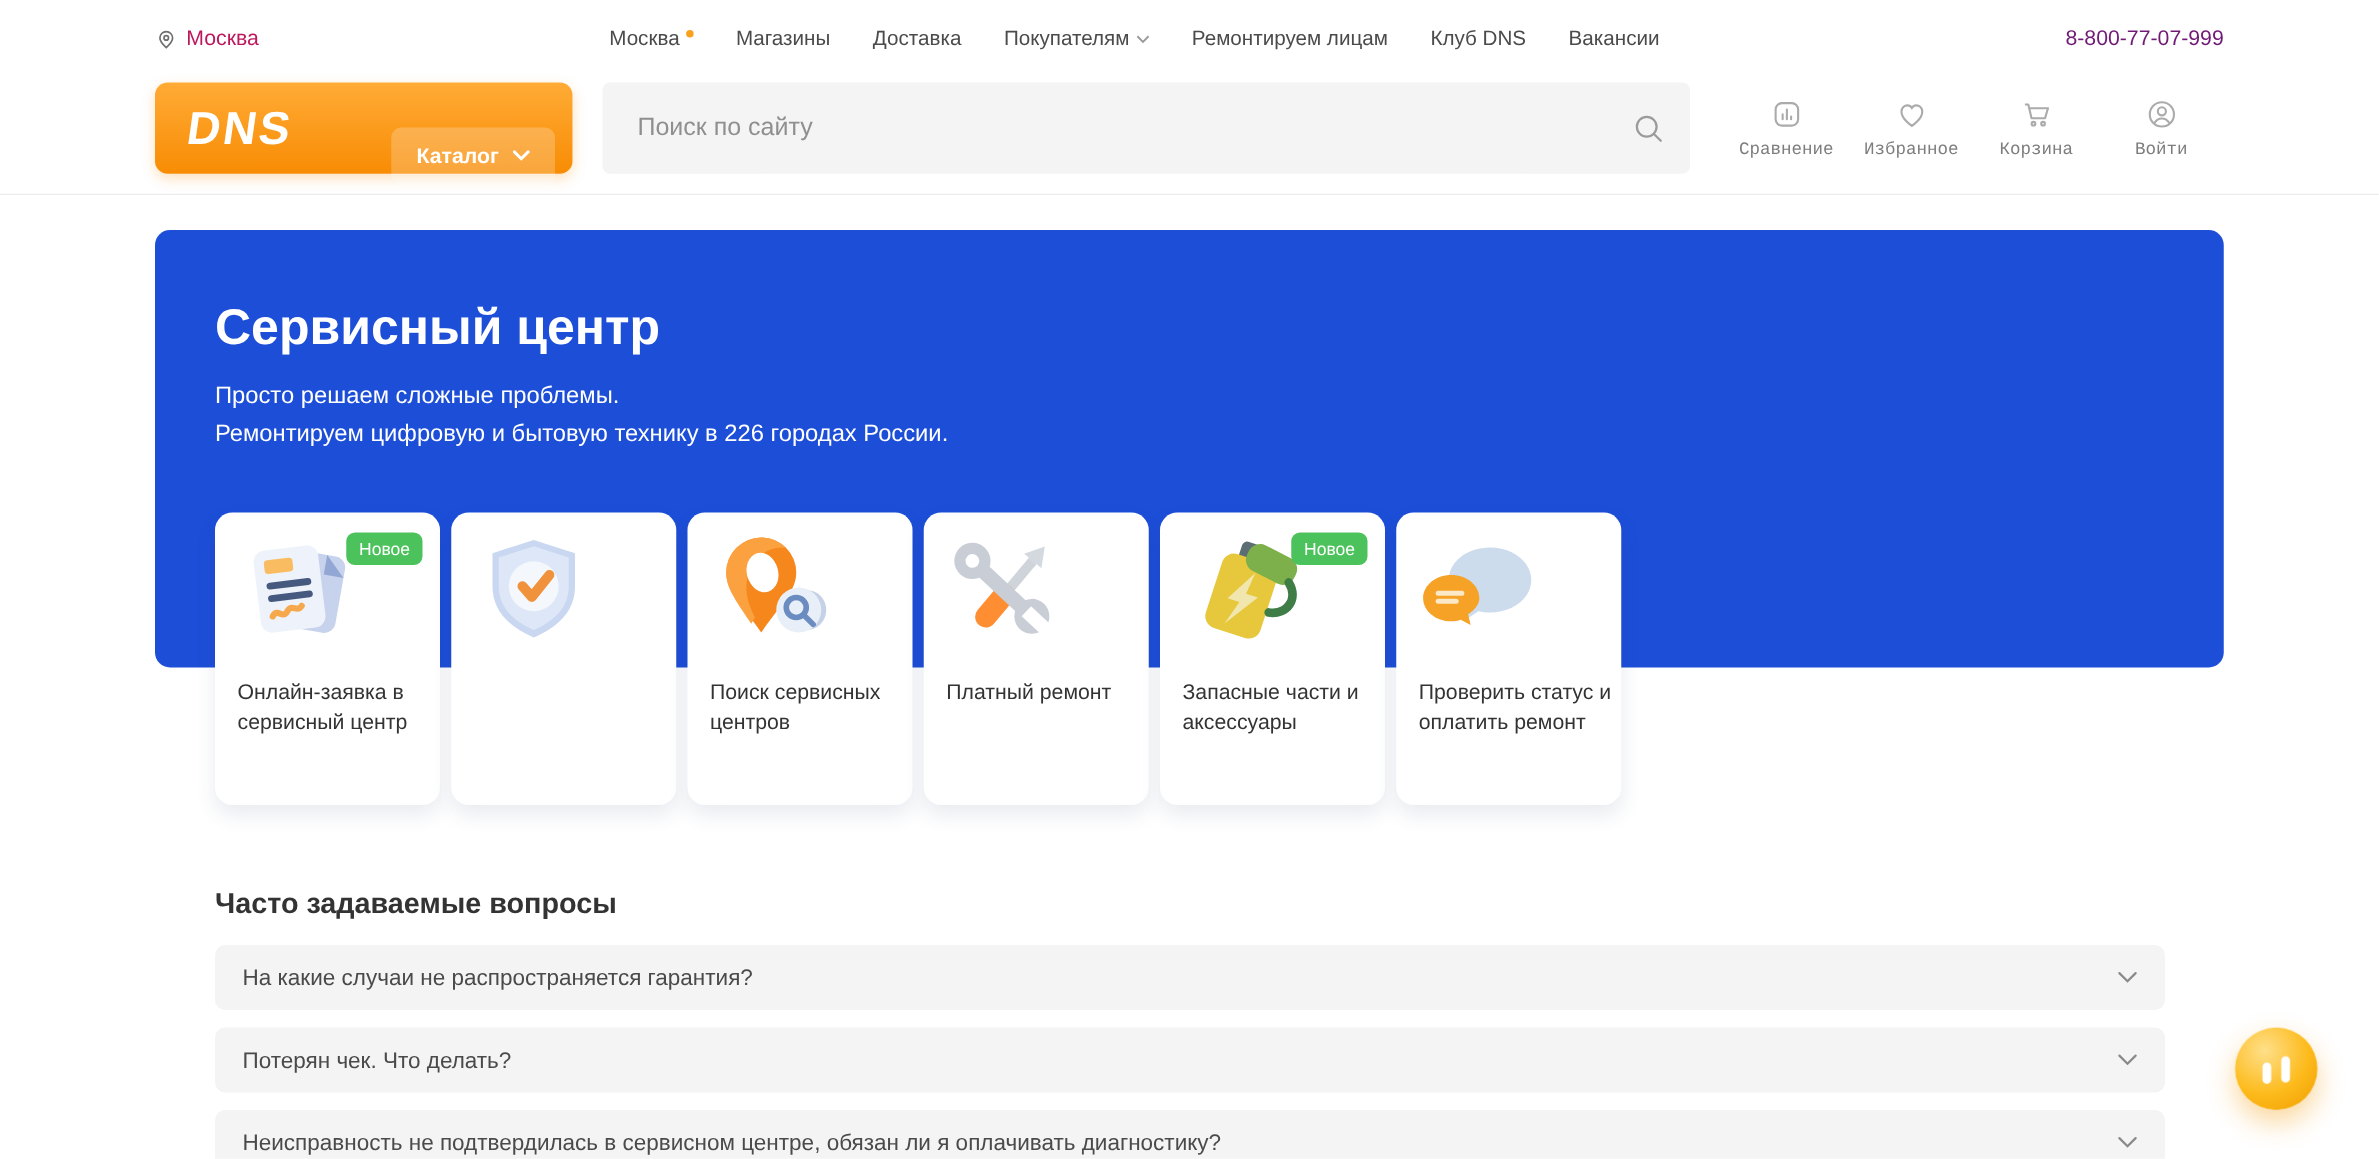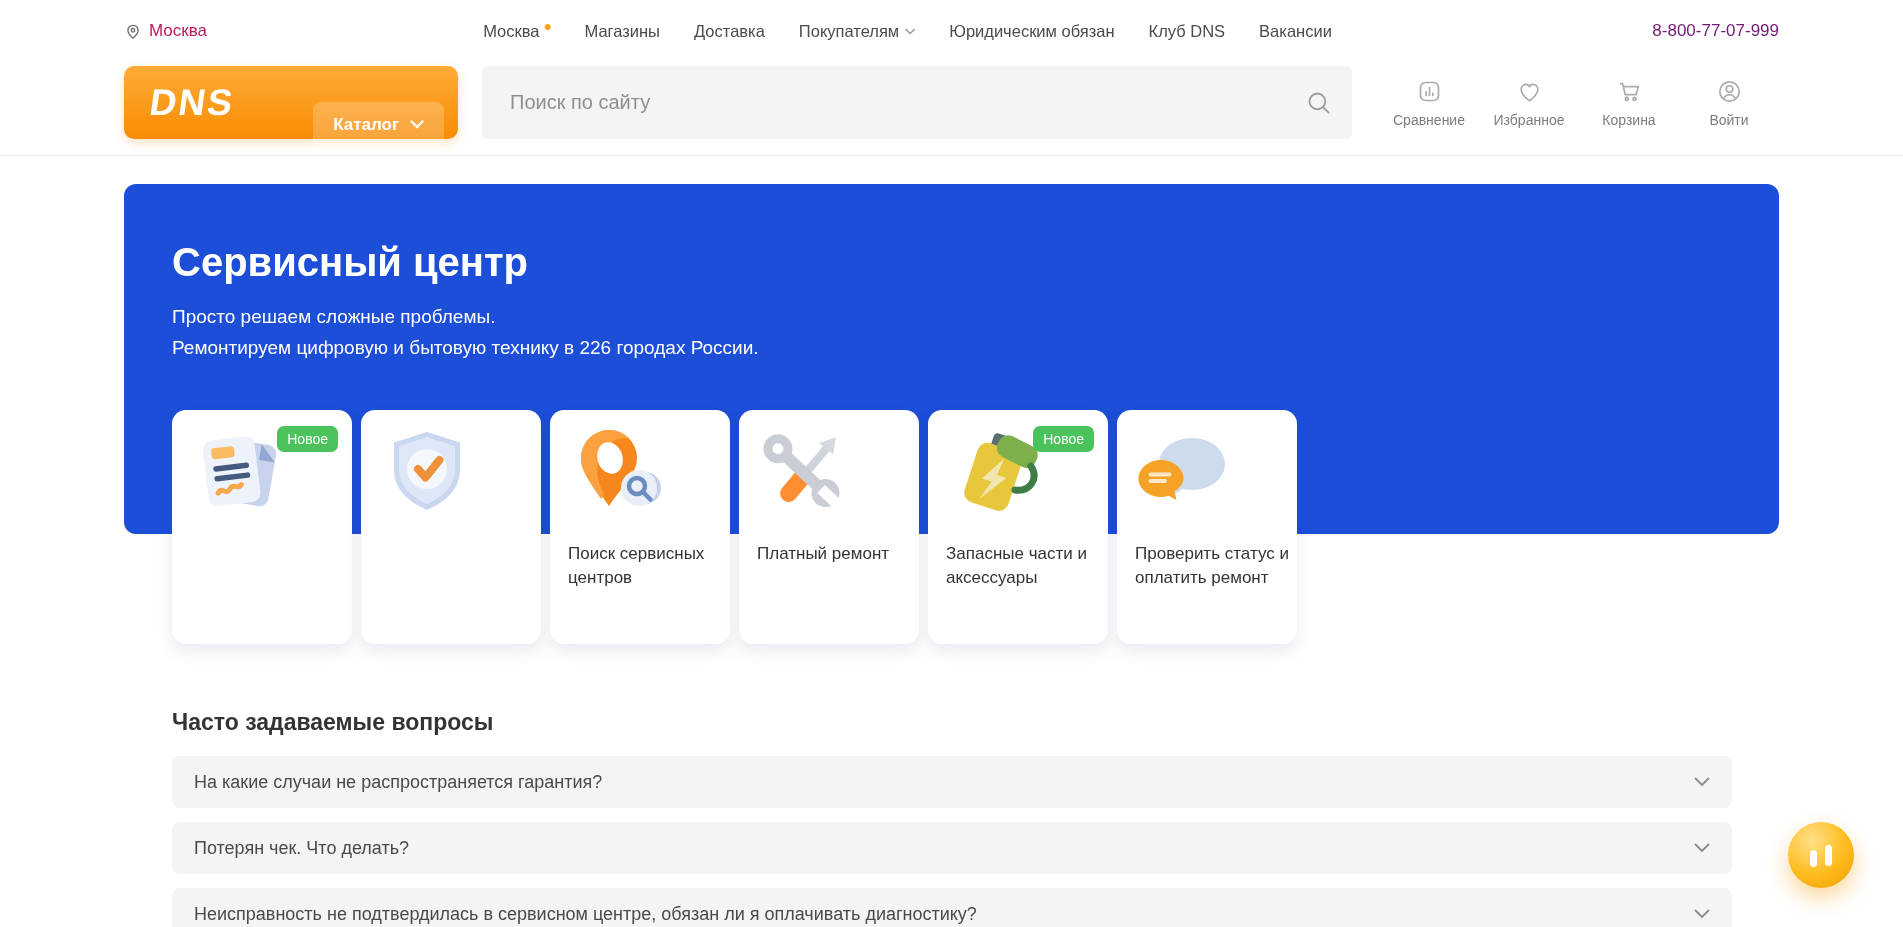--- a/index.html
+++ b/index.html
@@ -31,21 +31,21 @@
                  display:flex; align-items:center; gap:11px; cursor:pointer;
                  font-family:"Liberation Sans", sans-serif;margin-top:44px; }
   .search { width:870px; height:73px; margin-left:24px; background:#f4f4f4; border-radius:6px;
             display:flex; align-items:center; position:relative; }
   .search input { flex:1; height:100%; border:none; outline:none; background:transparent;
                   font-size:20px; color:#333; padding:0 60px 0 28px;
                   font-family:"Liberation Sans", sans-serif; }
   .search input::placeholder { color:#8f8f8f; }
   .search-btn { position:absolute; right:20px; top:0; bottom:0; display:flex; align-items:center;
                 background:none; border:none; cursor:pointer; }
-  .actions { margin-left:auto; display:flex; }
+  .actions { margin-left:auto; display:flex;font-family:Liberation Mono, monospace; }
   .action { width:100px; display:flex; flex-direction:column; align-items:center; gap:7px;
             color:#7d7d7d; font-size:14px; cursor:pointer; }
 
   
   .main { padding-top:28px; }
   .hero { height:350px; border-radius:12px; background:#1d4ed8; position:relative; padding:0 48px; }
   .hero-title { padding-top:56px; font-size:40px; font-weight:700; color:#fff; }
   .hero-sub { margin-top:16px; font-size:19px; line-height:31px; color:#fff; }
   .cards { position:absolute; left:48px; top:226px; display:flex; gap:9px; }
   .card { width:180px; height:234px; background:#fff; border-radius:14px; position:relative;
@@ -96,21 +96,21 @@
       <span class="topnav-item">Магазины</span>
       <span class="topnav-item">Доставка</span>
       <span class="topnav-item">
         <span>Покупателям</span>
         <span style="display:flex">
           <svg width="11" height="7" viewBox="0 0 11 7" fill="none" stroke="#9a9a9a" stroke-width="1.5">
               <path d="M1 1l4.5 4.5L10 1"></path>
             </svg>
         </span>
       </span>
-      <span class="topnav-item">Юридическим обязан</span>
+      <span class="topnav-item">Ремонтируем лицам</span>
       <span class="topnav-item">Клуб DNS</span>
       <span class="topnav-item">Вакансии</span>
     </nav>
 
     <span class="phone">8-800-77-07-999</span>
   </div>
 </div>
 
 <div class="header">
   <div class="container header-inner">
@@ -198,20 +198,21 @@
           </g>
           <g transform="rotate(-7 48 52)">
             <rect x="20" y="16" width="52" height="66" rx="9" fill="#eef2fa"></rect>
             <rect x="28" y="24" width="23" height="11" rx="3" fill="#f9bc60"></rect>
             <rect x="28" y="42" width="36" height="5.5" rx="2.7" fill="#46597f"></rect>
             <rect x="28" y="52" width="36" height="5.5" rx="2.7" fill="#46597f"></rect>
             <path d="M30 69c4.5-7 7.5 4 12-2.5s7.5 2.5 12-3" stroke="#f6a94c" stroke-width="5" fill="none" stroke-linecap="round"></path>
           </g>
         </svg>
         <span class="badge">Новое</span>
+        <div class="card-label">Онлайн-заявка в сервисный центр</div>
       </div>
 
       <div class="card">
         <svg class="card-icon" viewBox="0 0 104 104">
           <path d="M52 10l33 10.5V47c0 20-13.5 32.5-33 41-19.5-8.5-33-21-33-41V20.5z" fill="#c9d7f1"></path>
           <path d="M52 15l28 9v22.5c0 17.5-11.5 28-28 35.5-16.5-7.5-28-18-28-35.5V24z" fill="#dde7f7"></path>
           <circle cx="52" cy="47" r="20" fill="#f4f8fd"></circle>
           <path d="M43 47l7.5 8.5L64.5 38" stroke="#f0923c" stroke-width="8" fill="none" stroke-linecap="round" stroke-linejoin="round"></path>
         </svg>
       </div>

